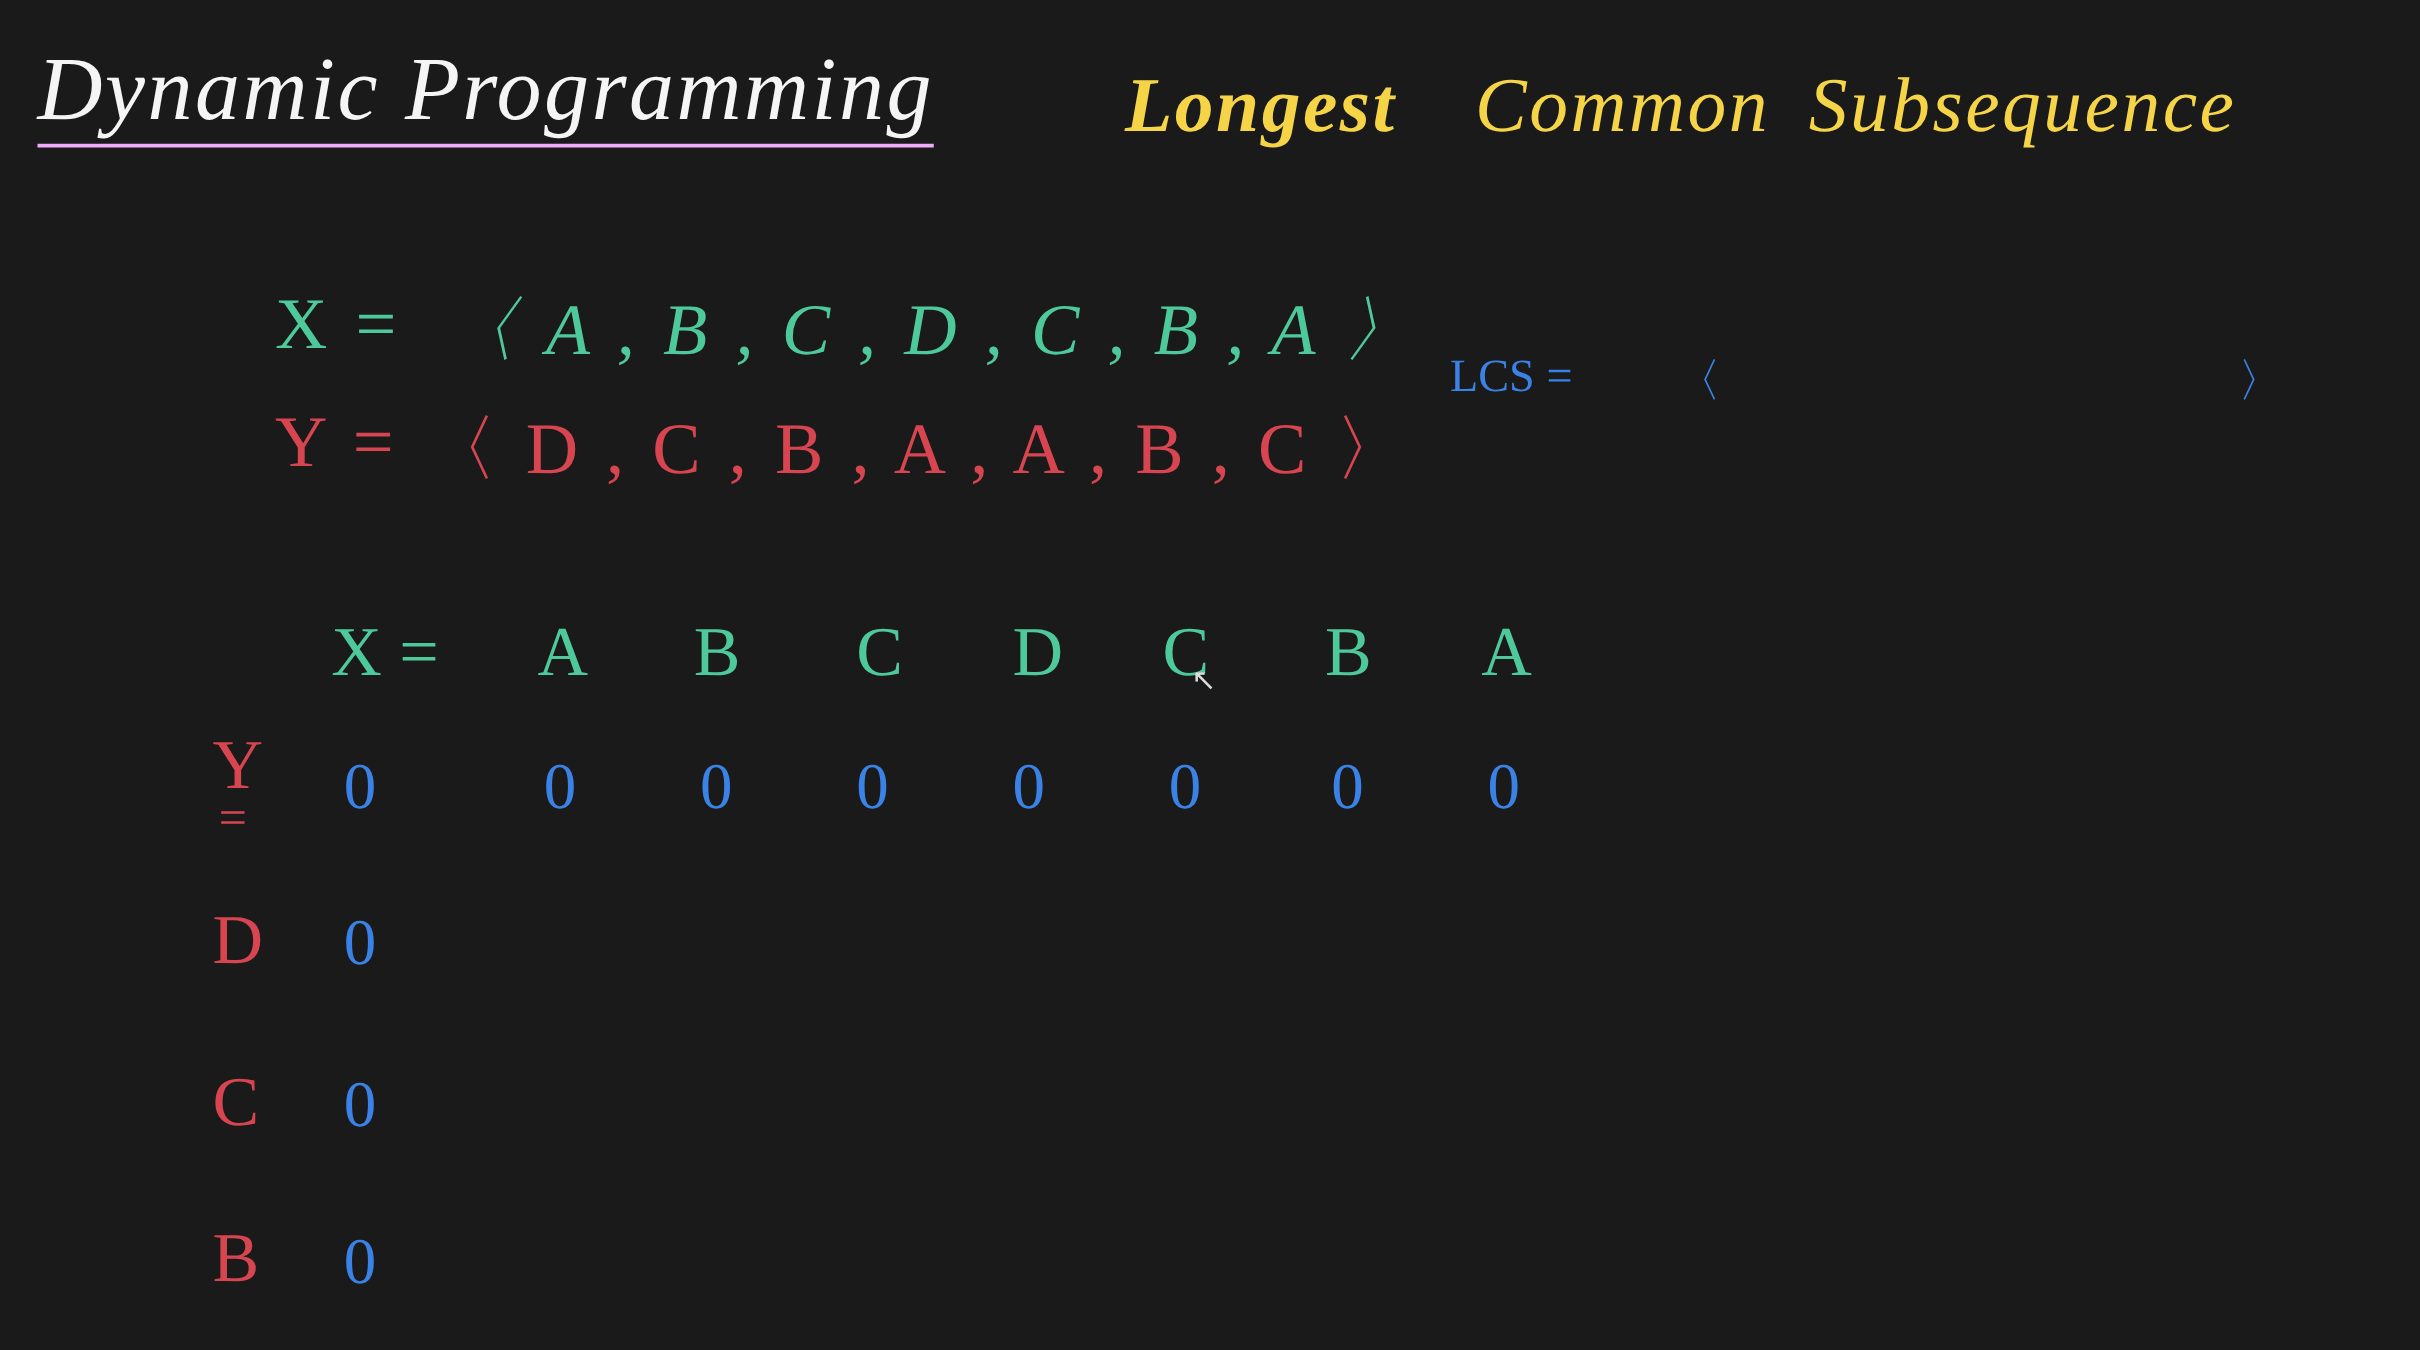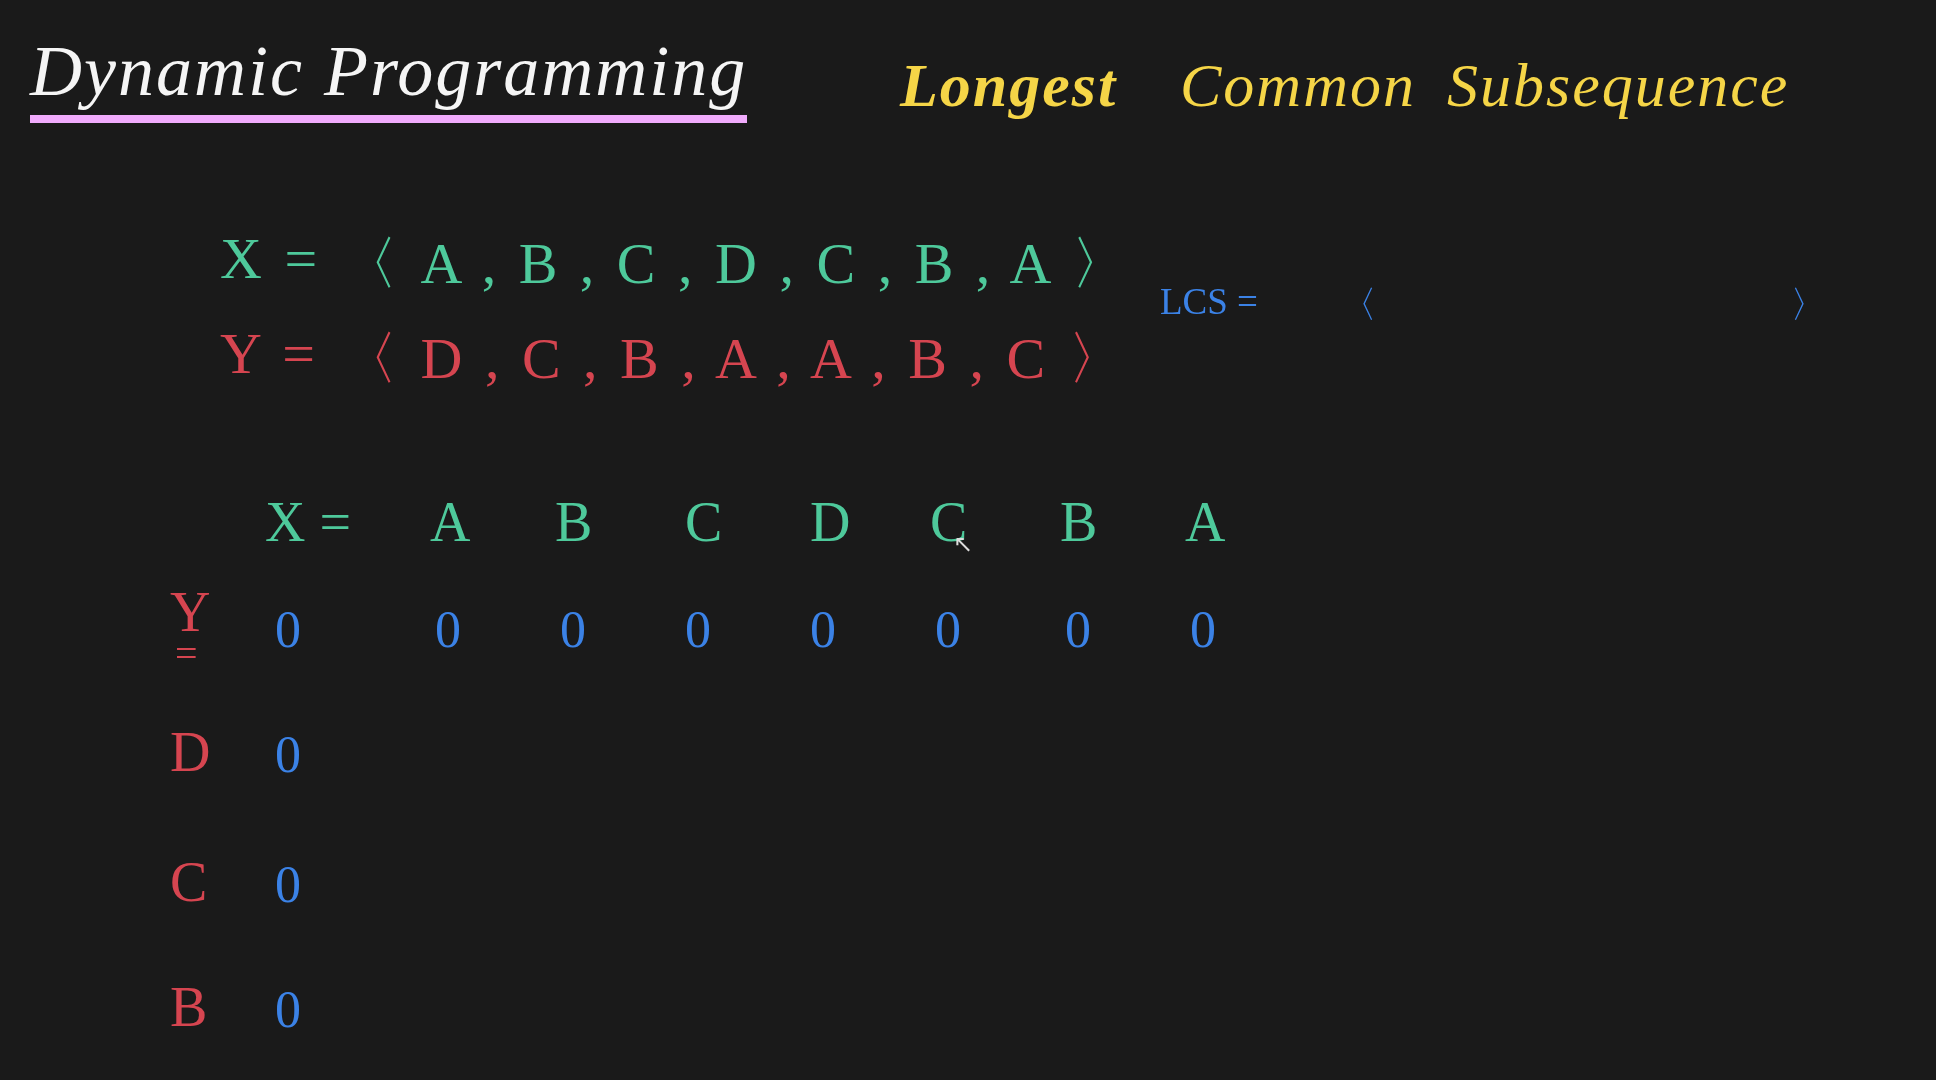--- a/index.html
+++ b/index.html
@@ -17,21 +17,21 @@
   }
   .white { color: #f5f5f5; }
   .yellow { color: #f5d547; }
   .green { color: #4ec99b; }
   .red { color: #d64550; }
   .blue { color: #3b82e6; }
   .title {
     font-size: 72px;
     font-style: italic;
     letter-spacing: 2px;
-    border-bottom: 8px solid #f0abfc;
+    border-bottom: 3px solid #f0abfc;
     padding-bottom: 2px;
   }
   .subtitle {
     font-size: 62px;
     font-style: italic;
     letter-spacing: 2px;
   }
   .seq {
     font-size: 58px;
     letter-spacing: 4px;
@@ -54,21 +54,21 @@
 </head>
 <body>
 
 <div class="abs white title" style="left:30px; top:30px;">Dynamic Programming</div>
 
 <div class="abs yellow subtitle" style="left:900px; top:50px;font-weight:bold;">Longest</div>
 <div class="abs yellow subtitle" style="left:1180px; top:50px;font-style:italic;">Common</div>
 <div class="abs yellow subtitle" style="left:1447px; top:50px;">Subsequence</div>
 
 <div class="abs green seq" style="left:220px; top:225px;">X =</div>
-<div class="abs green seq" style="left:340px; top:225px;">〈 A , B , C , D , C , B , A 〉</div>
+<div class="abs green seq" style="left:356px; top:225px;font-style:italic;">〈 A , B , C , D , C , B , A 〉</div>
 
 <div class="abs red seq" style="left:220px; top:320px;">Y =</div>
 <div class="abs red seq" style="left:340px; top:320px;text-align:right;">〈 D , C , B , A , A , B , C 〉</div>
 
 <div class="abs blue lcs" style="left:1160px; top:280px;">LCS =</div>
 <div class="abs blue lcs" style="left:1340px; top:280px;">〈</div>
 <div class="abs blue lcs" style="left:1790px; top:280px;">〉</div>
 
 <div class="abs green hdr" style="left:265px; top:490px;">X =</div>
 

